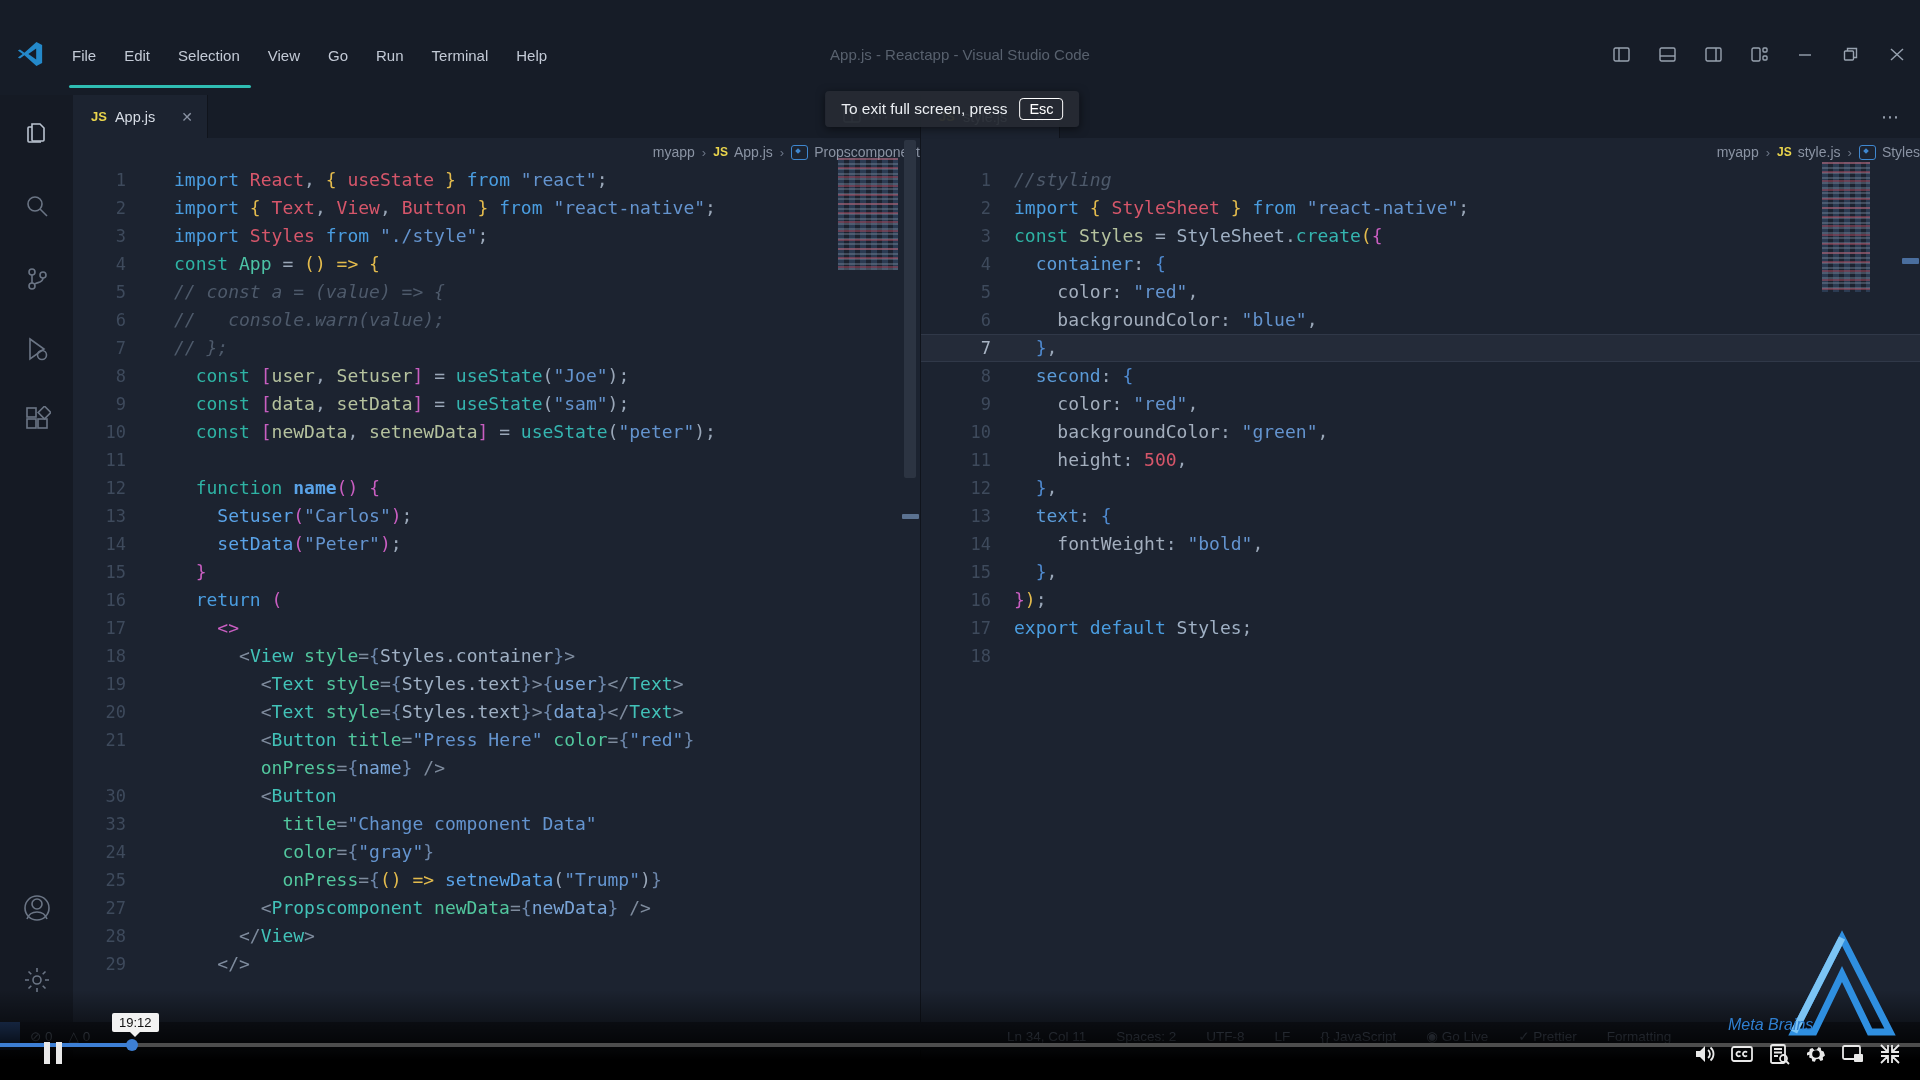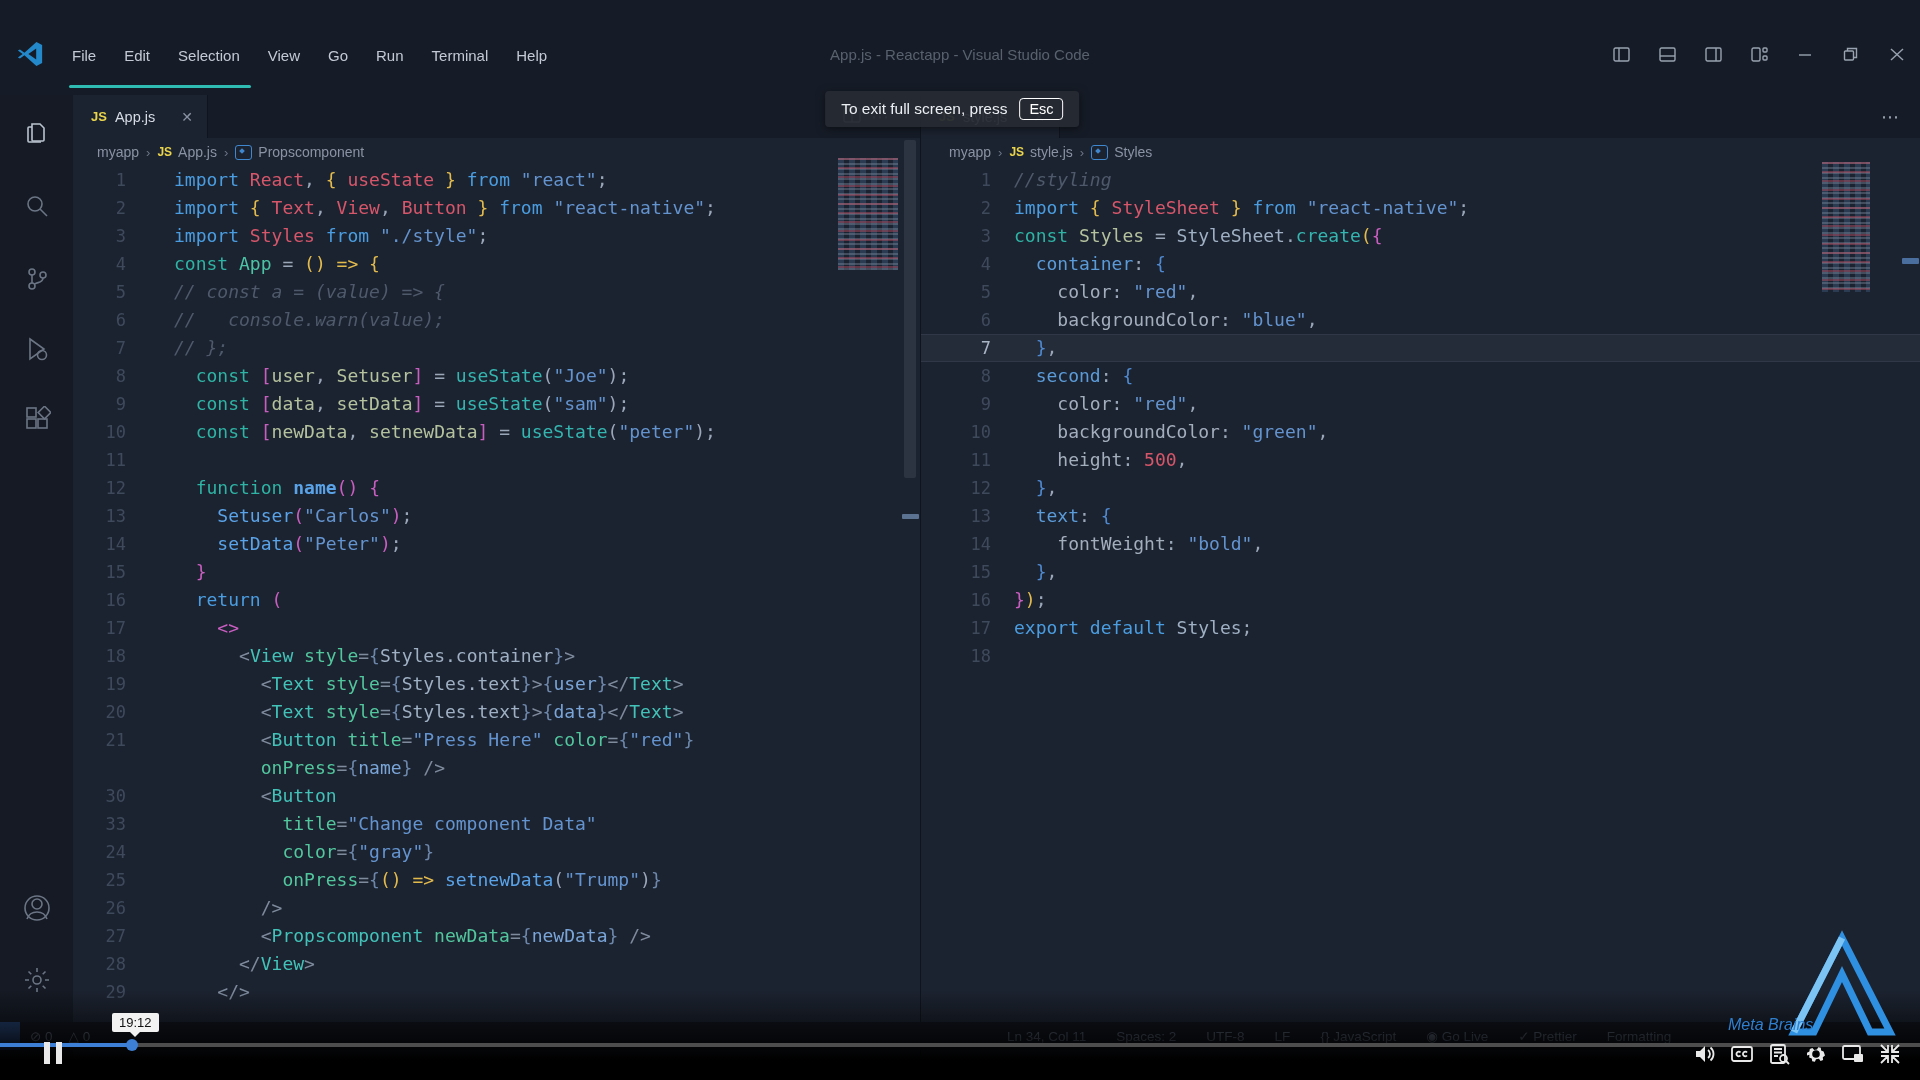--- a/index.html
+++ b/index.html
@@ -30,21 +30,21 @@
   #pane-left{left:73px;width:847px;border-right:1px solid #10141c;}
   #pane-right{left:921px;width:999px;}
   .tabbar{position:relative;height:43px;background:#161c27;}
   .tab{position:absolute;left:0;top:0;height:43px;display:flex;align-items:center;background:#1c2330;
     border-right:1px solid #10141c;padding:0 14px 0 18px;}
   .tab .js-badge{color:#e9d44c;font-weight:bold;font-size:13px;margin-right:8px;}
   .tab .tab-label{font-size:14.5px;color:#d7dde6;}
   .tab .tab-close{margin-left:26px;color:#8a93a3;font-size:14px;}
   .group-actions{position:absolute;top:0;height:43px;display:flex;align-items:center;color:#9aa4b2;}
   .ga-dots{font-size:18px;letter-spacing:1px;padding:0 10px;color:#9aa4b2;}
-  .breadcrumb{height:28px;display:flex;align-items:center;font-size:14px;color:#8a93a3;}
+  .breadcrumb{height:28px;display:flex;align-items:center;font-size:14px;color:#8a93a3;justify-content:flex-end;}
   .bc-sep{margin:0 7px;color:#6b7585;font-size:13px;}
   .bc-js{color:#e9d44c;font-weight:bold;font-size:12px;margin-right:6px;}
   .bc-sym{display:inline-block;width:15px;height:13px;border:1.5px solid #3f87cf;border-radius:3px;margin-right:6px;position:relative;}
   .bc-sym::after{content:"";position:absolute;left:4px;top:3px;width:4px;height:4px;background:#3f87cf;transform:rotate(45deg);}
   
   .code{position:relative;font-family:"DejaVu Sans Mono","Liberation Mono",monospace;font-size:18px;}
   .crow{position:relative;height:28px;line-height:28px;white-space:pre;display:flex;}
   .crow.hl{background:rgba(140,156,180,.07);box-shadow:inset 0 1px 0 rgba(140,156,180,.12),inset 0 -1px 0 rgba(140,156,180,.12);}
   .gut{flex:none;text-align:right;color:#3e4a5c;font-size:17px;}
   .crow.hl .gut{color:#a9b4c4;}
@@ -265,21 +265,20 @@
         <div class="crow"><div class="gut">17</div><div class="ctext"><span class="tk-pn">    </span><span class="tk-bp">&lt;&gt;</span></div></div>
         <div class="crow"><div class="gut">18</div><div class="ctext"><span class="tk-pn">      </span><span class="tk-px">&lt;</span><span class="tk-tg">View</span><span class="tk-at"> style</span><span class="tk-px">=</span><span class="tk-jb">{</span><span class="tk-ex">Styles.container</span><span class="tk-jb">}</span><span class="tk-px">&gt;</span></div></div>
         <div class="crow"><div class="gut">19</div><div class="ctext"><span class="tk-pn">        </span><span class="tk-px">&lt;</span><span class="tk-tg">Text</span><span class="tk-at"> style</span><span class="tk-px">=</span><span class="tk-jb">{</span><span class="tk-ex">Styles.text</span><span class="tk-jb">}</span><span class="tk-px">&gt;</span><span class="tk-jb">{</span><span class="tk-ev">user</span><span class="tk-jb">}</span><span class="tk-px">&lt;/</span><span class="tk-tg">Text</span><span class="tk-px">&gt;</span></div></div>
         <div class="crow"><div class="gut">20</div><div class="ctext"><span class="tk-pn">        </span><span class="tk-px">&lt;</span><span class="tk-tg">Text</span><span class="tk-at"> style</span><span class="tk-px">=</span><span class="tk-jb">{</span><span class="tk-ex">Styles.text</span><span class="tk-jb">}</span><span class="tk-px">&gt;</span><span class="tk-jb">{</span><span class="tk-ev">data</span><span class="tk-jb">}</span><span class="tk-px">&lt;/</span><span class="tk-tg">Text</span><span class="tk-px">&gt;</span></div></div>
         <div class="crow"><div class="gut">21</div><div class="ctext"><span class="tk-pn">        </span><span class="tk-px">&lt;</span><span class="tk-tg">Button</span><span class="tk-at"> title</span><span class="tk-px">=</span><span class="tk-st">"Press Here"</span><span class="tk-at"> color</span><span class="tk-px">=</span><span class="tk-jb">{</span><span class="tk-st">"red"</span><span class="tk-jb">}</span></div></div>
         <div class="crow"><div class="gut"></div><div class="ctext"><span class="tk-pn">        </span><span class="tk-at">onPress</span><span class="tk-px">=</span><span class="tk-jb">{</span><span class="tk-ev">name</span><span class="tk-jb">}</span><span class="tk-px"> /&gt;</span></div></div>
         <div class="crow"><div class="gut">30</div><div class="ctext"><span class="tk-pn">        </span><span class="tk-px">&lt;</span><span class="tk-tg">Button</span></div></div>
         <div class="crow"><div class="gut">33</div><div class="ctext"><span class="tk-pn">          </span><span class="tk-at">title</span><span class="tk-px">=</span><span class="tk-st">"Change component Data"</span></div></div>
         <div class="crow"><div class="gut">24</div><div class="ctext"><span class="tk-pn">          </span><span class="tk-at">color</span><span class="tk-px">=</span><span class="tk-jb">{</span><span class="tk-st">"gray"</span><span class="tk-jb">}</span></div></div>
         <div class="crow"><div class="gut">25</div><div class="ctext"><span class="tk-pn">          </span><span class="tk-at">onPress</span><span class="tk-px">=</span><span class="tk-jb">{</span><span class="tk-by">()</span><span class="tk-by"> =&gt; </span><span class="tk-fn">setnewData</span><span class="tk-pn">(</span><span class="tk-st">"Trump"</span><span class="tk-pn">)</span><span class="tk-jb">}</span></div></div>
-        <div class="crow"><div class="gut">26</div><div class="ctext"><span class="tk-pn">        </span><span class="tk-px">/&gt;</span></div></div>
         <div class="crow"><div class="gut">27</div><div class="ctext"><span class="tk-pn">        </span><span class="tk-px">&lt;</span><span class="tk-tg">Propscomponent</span><span class="tk-at"> newData</span><span class="tk-px">=</span><span class="tk-jb">{</span><span class="tk-ev">newData</span><span class="tk-jb">}</span><span class="tk-px"> /&gt;</span></div></div>
         <div class="crow"><div class="gut">28</div><div class="ctext"><span class="tk-pn">      </span><span class="tk-px">&lt;/</span><span class="tk-tg">View</span><span class="tk-px">&gt;</span></div></div>
         <div class="crow"><div class="gut">29</div><div class="ctext"><span class="tk-pn">    </span><span class="tk-px">&lt;/&gt;</span></div></div>
       </div>
     <div class="minimap" id="mm-left"></div>
     <div id="sb-left"></div>
     <div id="sb-left-mark"></div>
   </div>
 
   <div class="pane" id="pane-right">

